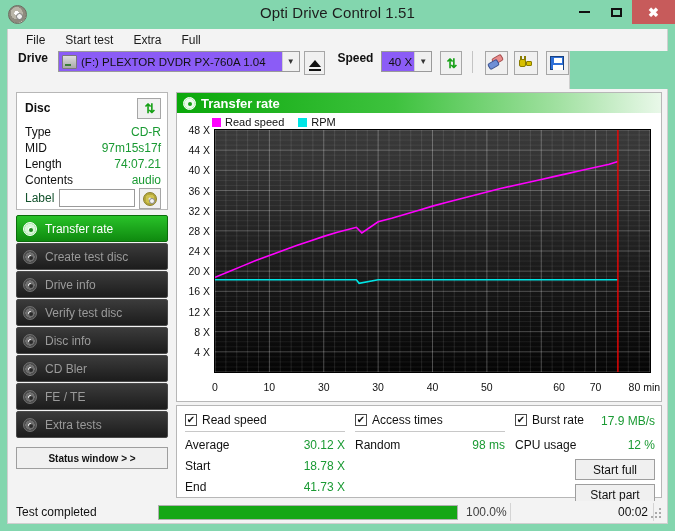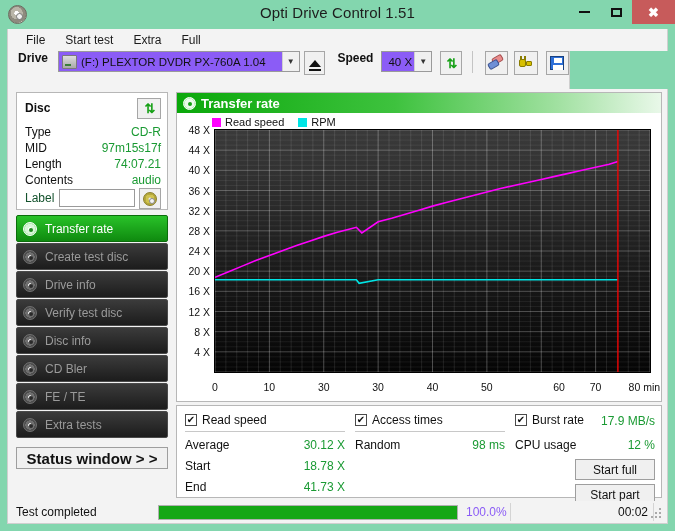--- a/index.html
+++ b/index.html
@@ -187,21 +187,21 @@
     border-radius:50%; background:#2a2a2a;
   }
   .nav-item.active .disc-ico::after { background: #1d8a1d; }
   .nav-label { padding-left: 2px; }
 
   
   #status-window-btn {
     position: absolute; left: 8px; top: 358px; width: 152px; height: 22px;
     border: 1px solid #9e9e9e; background: #f0f0f0;
     display: flex; align-items: center; justify-content: center;
-    font-size: 15px; color: #111; font-weight: bold; cursor: default;
+    font-size: 10px; color: #111; font-weight: bold; cursor: default;
   }
 
   
   .chart-panel {
     position: absolute; left: 168px; top: 3px; width: 486px; height: 310px;
     background: #fff; border: 1px solid #b7b7b7;
   }
   .chart-header {
     position: absolute; left: 0; top: 0; width: 484px; height: 20px;
     background: linear-gradient(90deg, #0aa80a 0%, #3ec23e 45%, #9fe09f 78%, #e9f8e9 100%);
@@ -277,21 +277,21 @@
     display: flex; align-items: center;
   }
   .status-text {
     position: absolute; left: 8px; top: 4px; font-size: 12px; color: #111;
   }
   .progress-outer {
     position: absolute; left: 150px; top: 4px; width: 300px; height: 15px;
     background: #fff; border: 1px solid #b0b0b0;
   }
   .progress-inner { height: 100%; background: #15a715; }
-  .progress-pct { position: absolute; left: 458px; top: 4px; font-size: 12px; color: #8b5cf6; }
+  .progress-pct { position: absolute; left: 458px; top: 4px; font-size: 12px; color: #404040; }
   .status-sep1 { position: absolute; left: 502px; top: 2px; width:1px; height: 18px; background: #d4d4d4; }
   .status-time { position: absolute; left: 570px; top: 4px; width: 70px; text-align: right; font-size: 12px; color: #111; }
   .status-sep2 { position: absolute; left: 645px; top: 2px; width:1px; height: 18px; background: #d4d4d4; }
   .grip { position: absolute; right: 4px; bottom: 3px; width: 12px; height: 12px; }
   .grip i { position: absolute; width: 2px; height: 2px; background: #a9a9a9; display:block; }
 </style>
 </head>
 <body>
 
 <div id="app">

